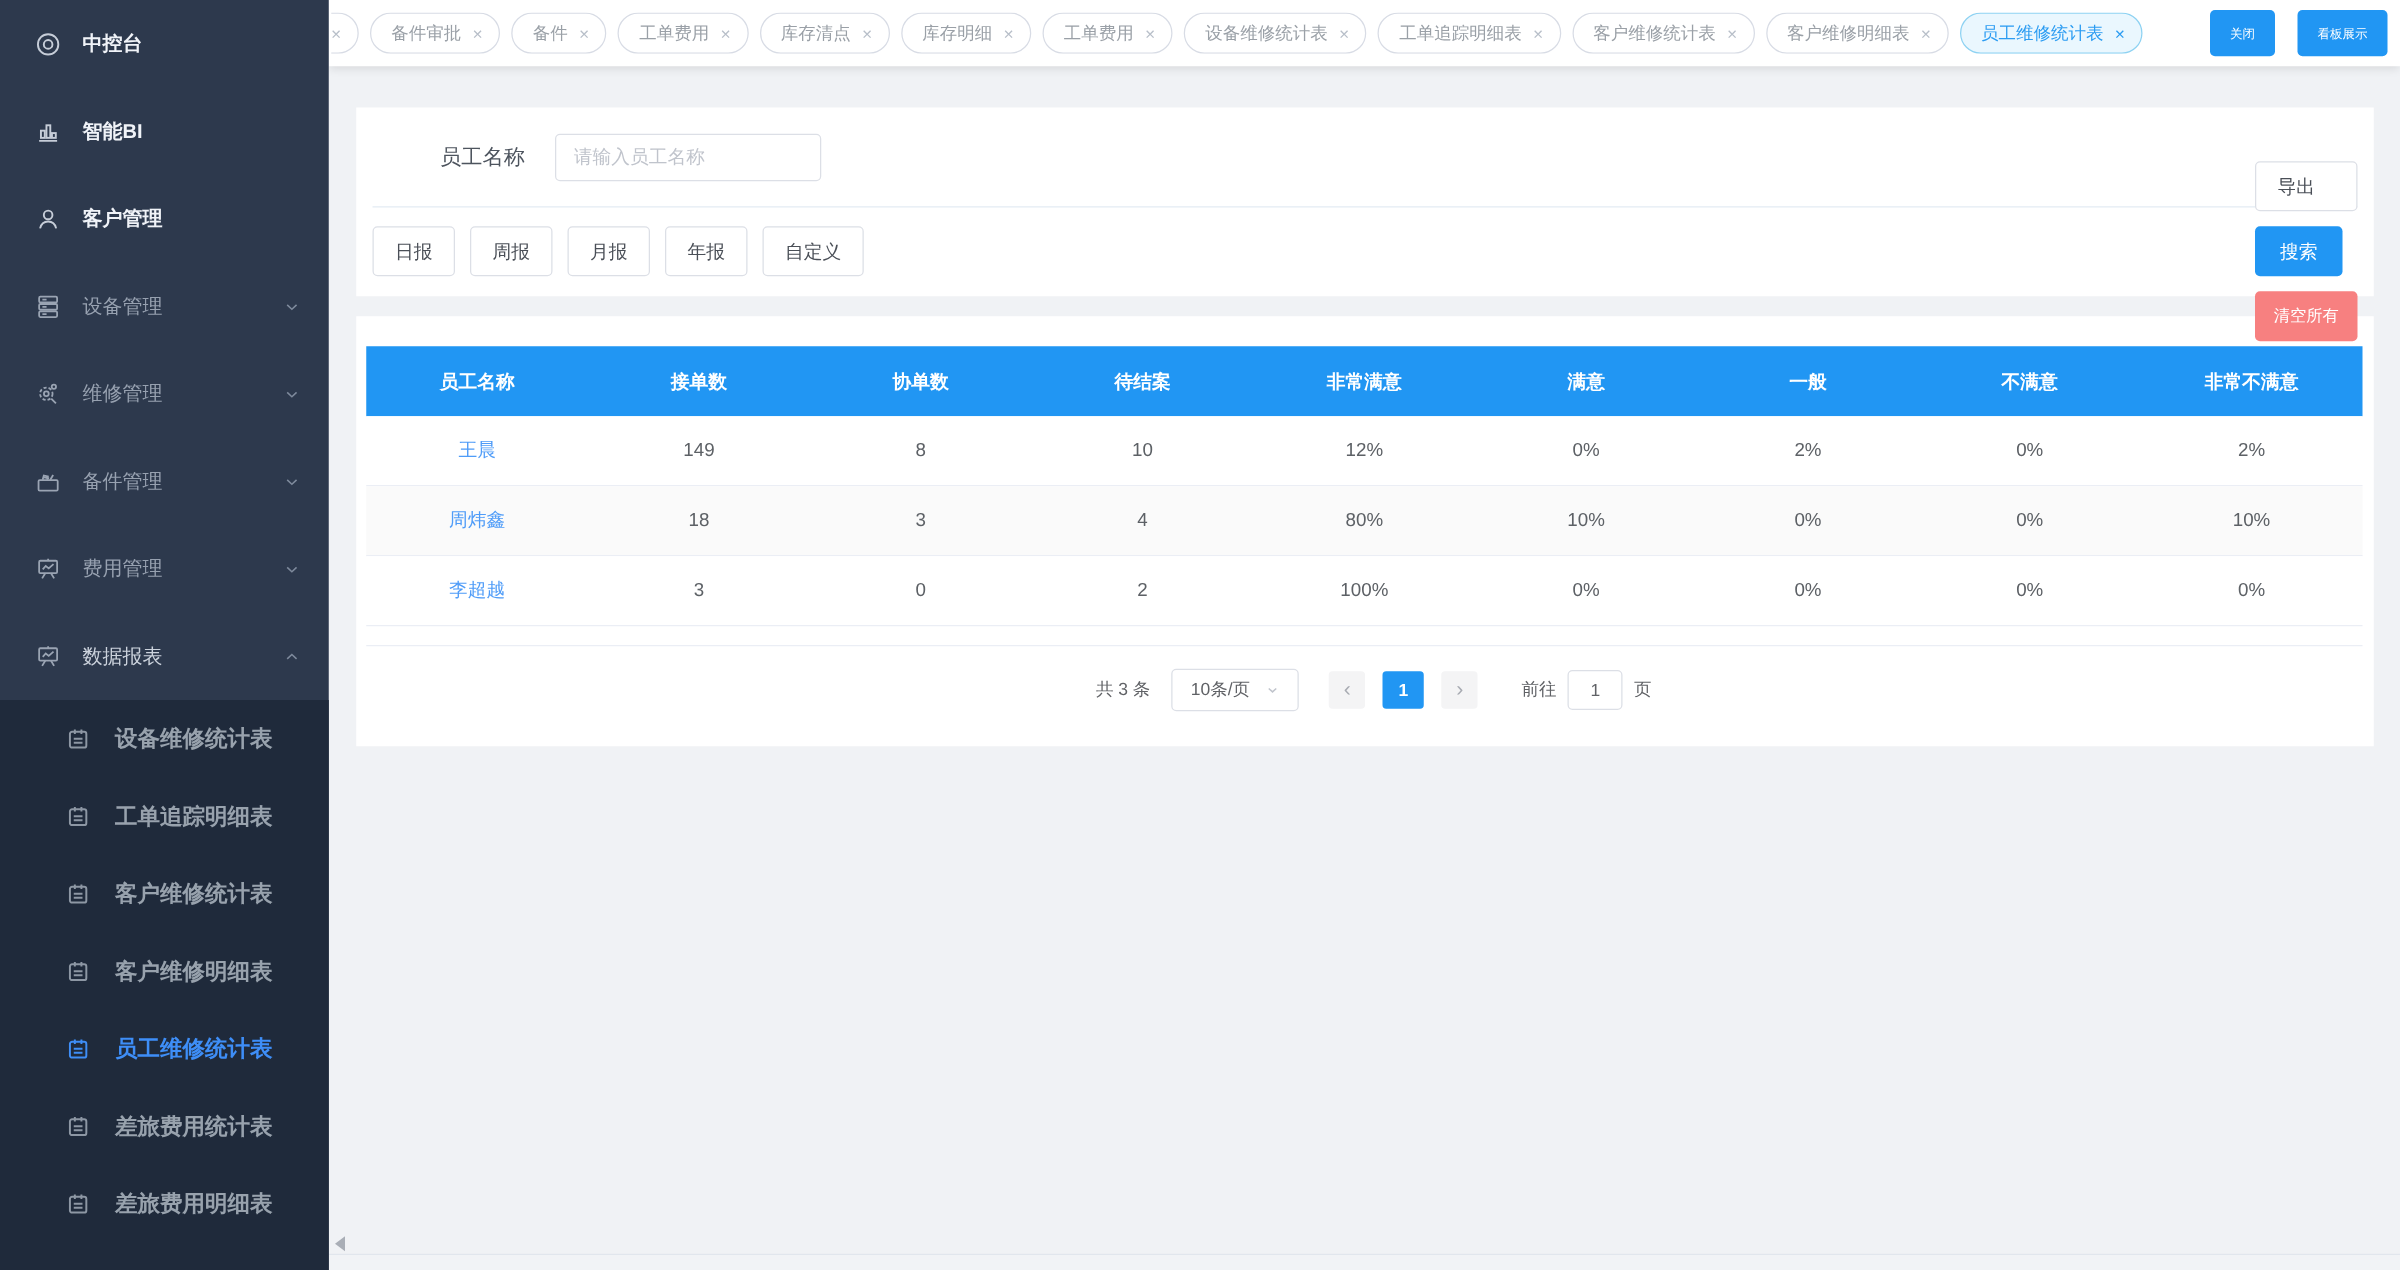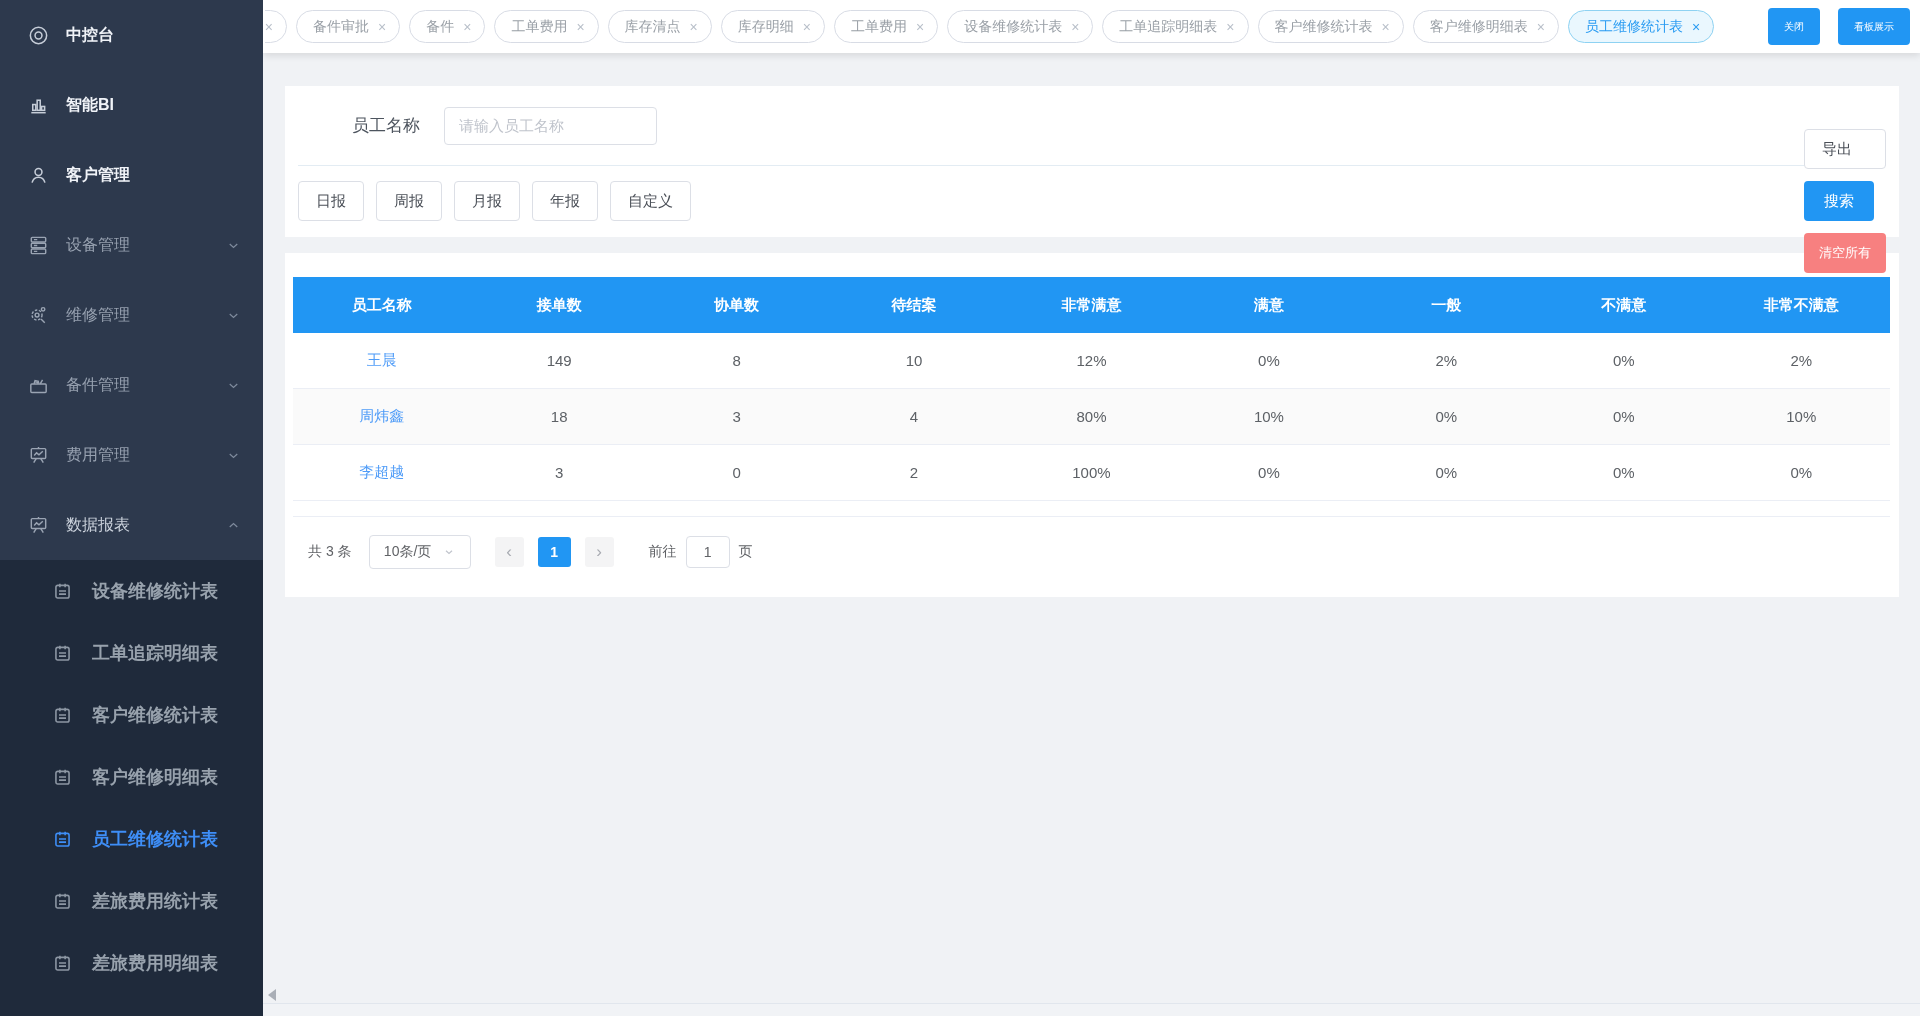--- a/index.html
+++ b/index.html
@@ -105,21 +105,21 @@
     display:flex; height:56px; align-items:center;
     border-bottom:1px solid #ebeef5; font-size:15px; color:#5d6166; background:#fff;
   }
   .tr.striped { background:#fafafa; }
   .td { flex:1; text-align:center; }
   .td.name-link { color:#4f9cf8; cursor:pointer; }
   .table-tail { height:16px; border-bottom:1px solid #ebeef5; }
 
   .pager {
     display:flex; align-items:center; margin-top:18px; padding-left:15px;
-    font-size:14px; color:#606266;
+    font-size:14px; color:#606266;justify-content:center;
   }
   .pager-total { margin-right:17px; }
   .size-select {
     width:102px; height:34px; border:1px solid #dcdfe6; border-radius:4px;
     display:flex; align-items:center; justify-content:center; gap:12px;
     color:#606266; cursor:pointer; margin-right:24px; background:#fff;
   }
   .size-select .sel-chevron { width:12px; height:12px; color:#c0c4cc; }
   .pg-group { display:flex; align-items:center; gap:14px; }
   .pg-btn {

